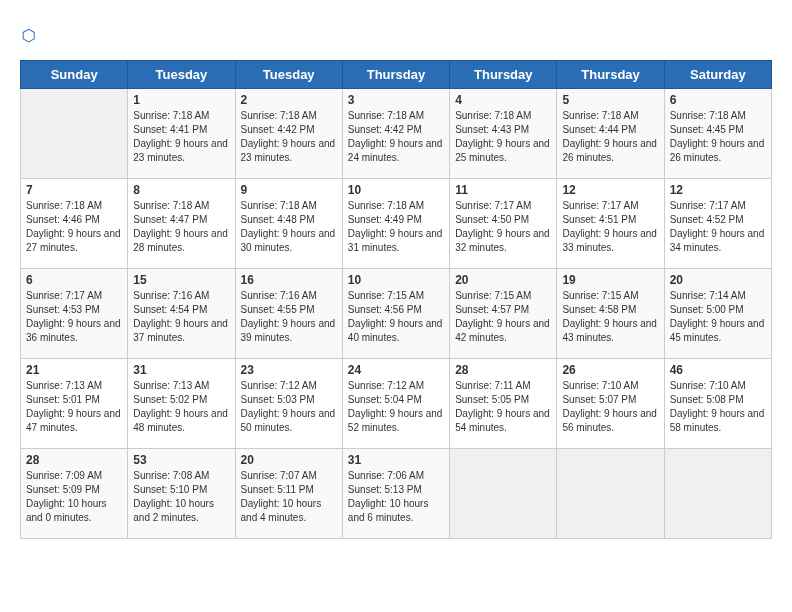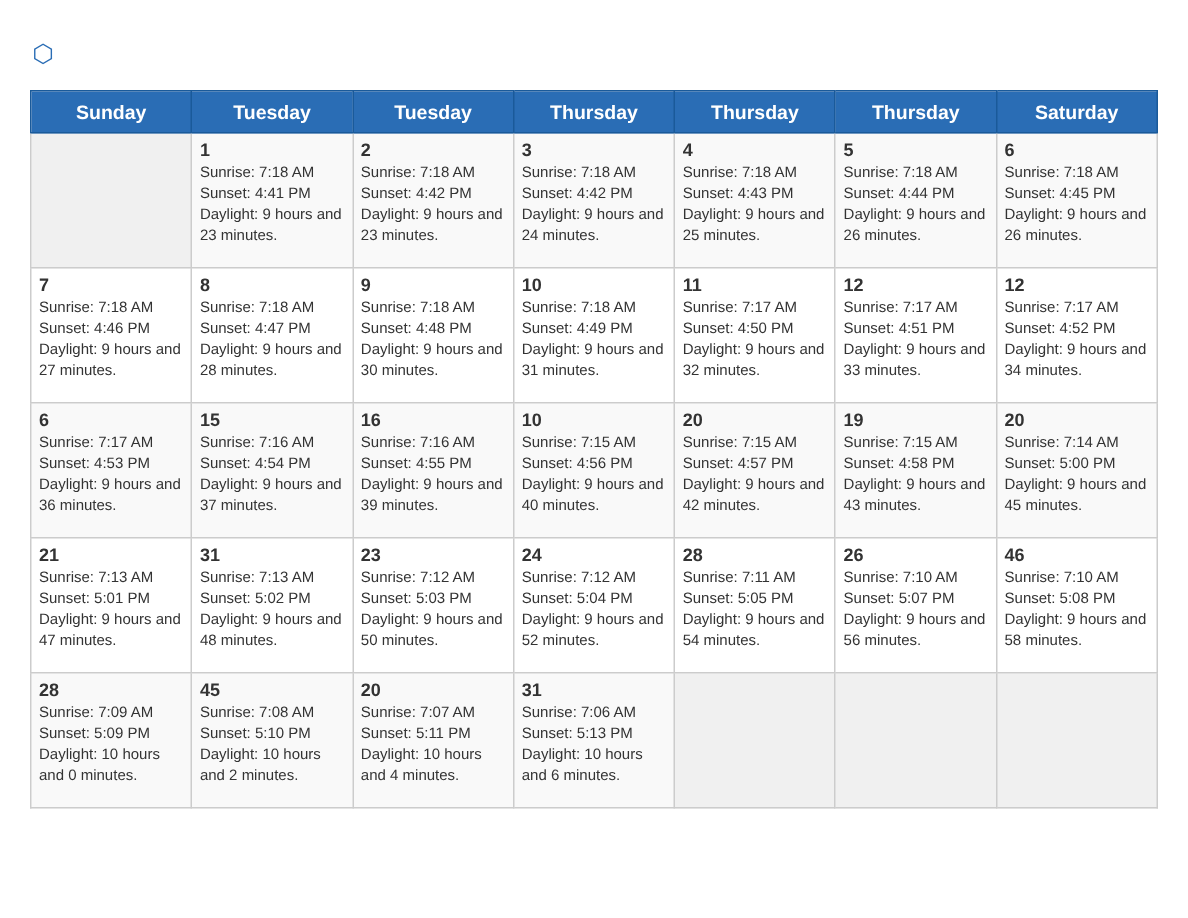--- a/index.html
+++ b/index.html
@@ -349,21 +349,21 @@
       <tr>
         <td>
           <div class="day-number">28</div>
           <div class="day-info">
             Sunrise: 7:09 AM<br>
             Sunset: 5:09 PM<br>
             Daylight: 10 hours and 0 minutes.
           </div>
         </td>
         <td>
-          <div class="day-number">45</div>
+          <div class="day-number">53</div>
           <div class="day-info">
             Sunrise: 7:08 AM<br>
             Sunset: 5:10 PM<br>
             Daylight: 10 hours and 2 minutes.
           </div>
         </td>
         <td>
           <div class="day-number">20</div>
           <div class="day-info">
             Sunrise: 7:07 AM<br>

